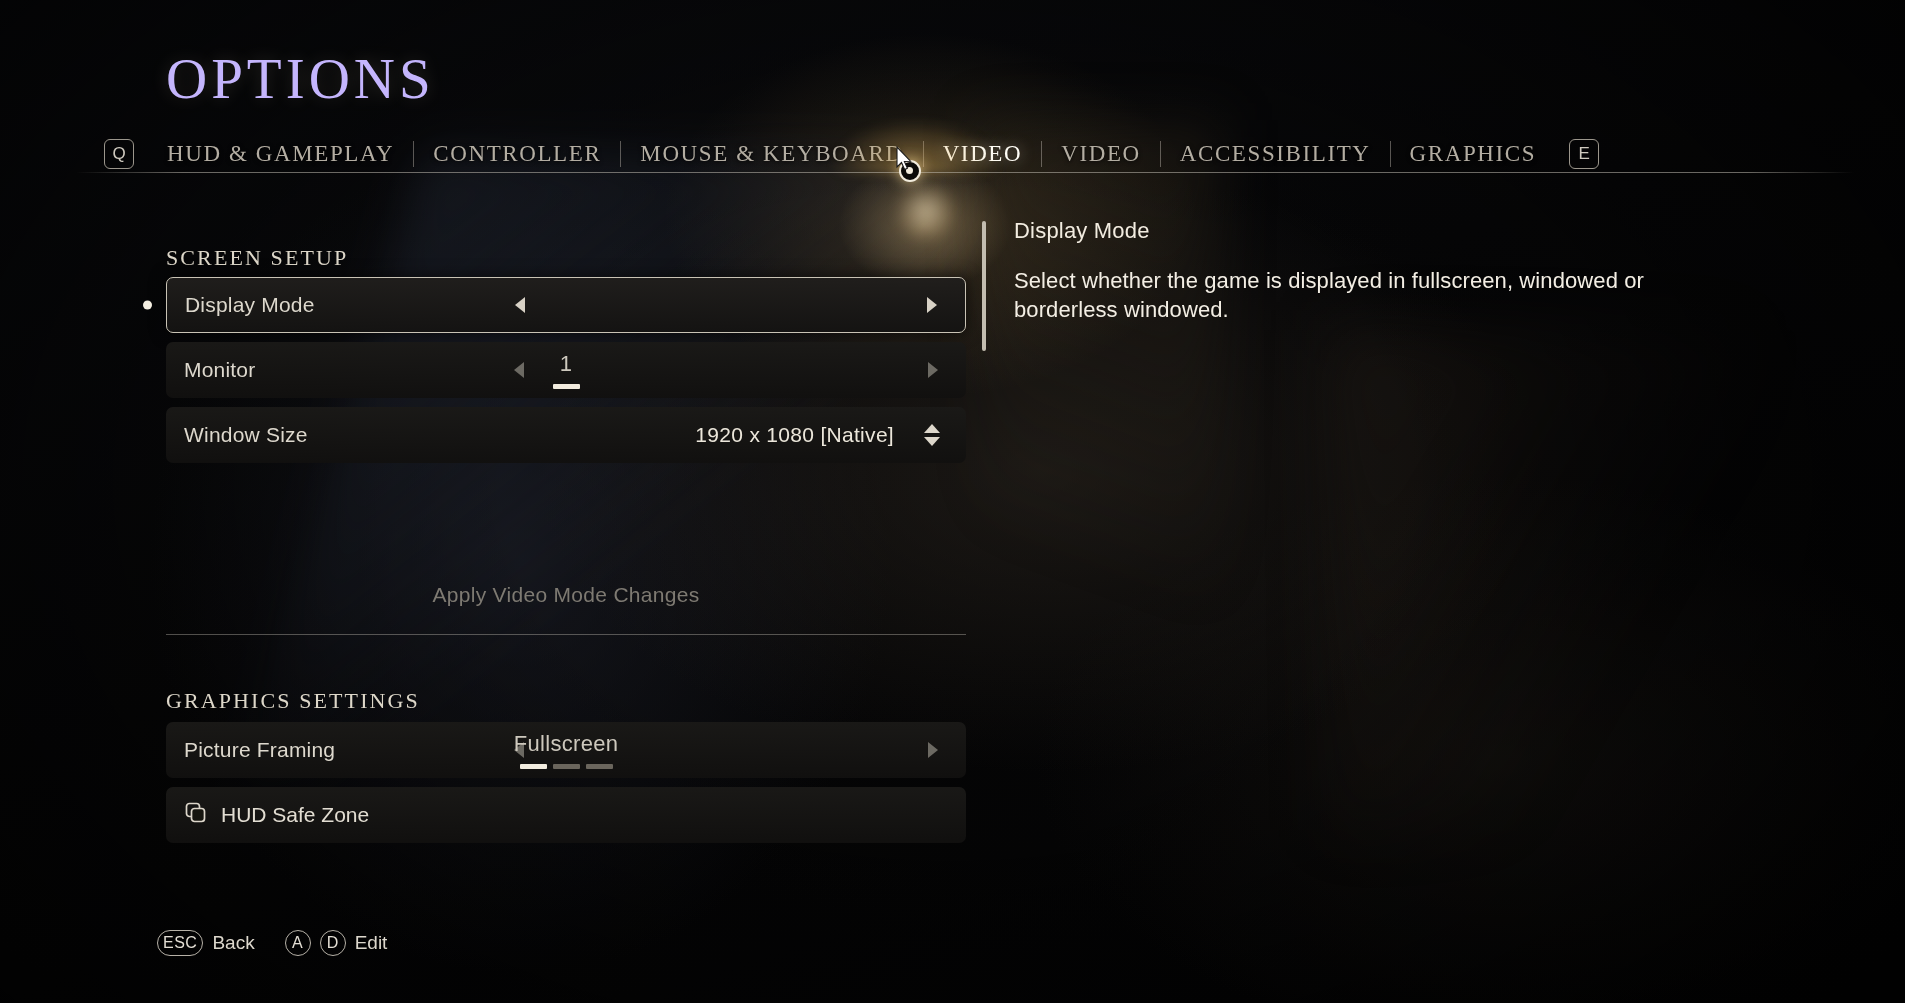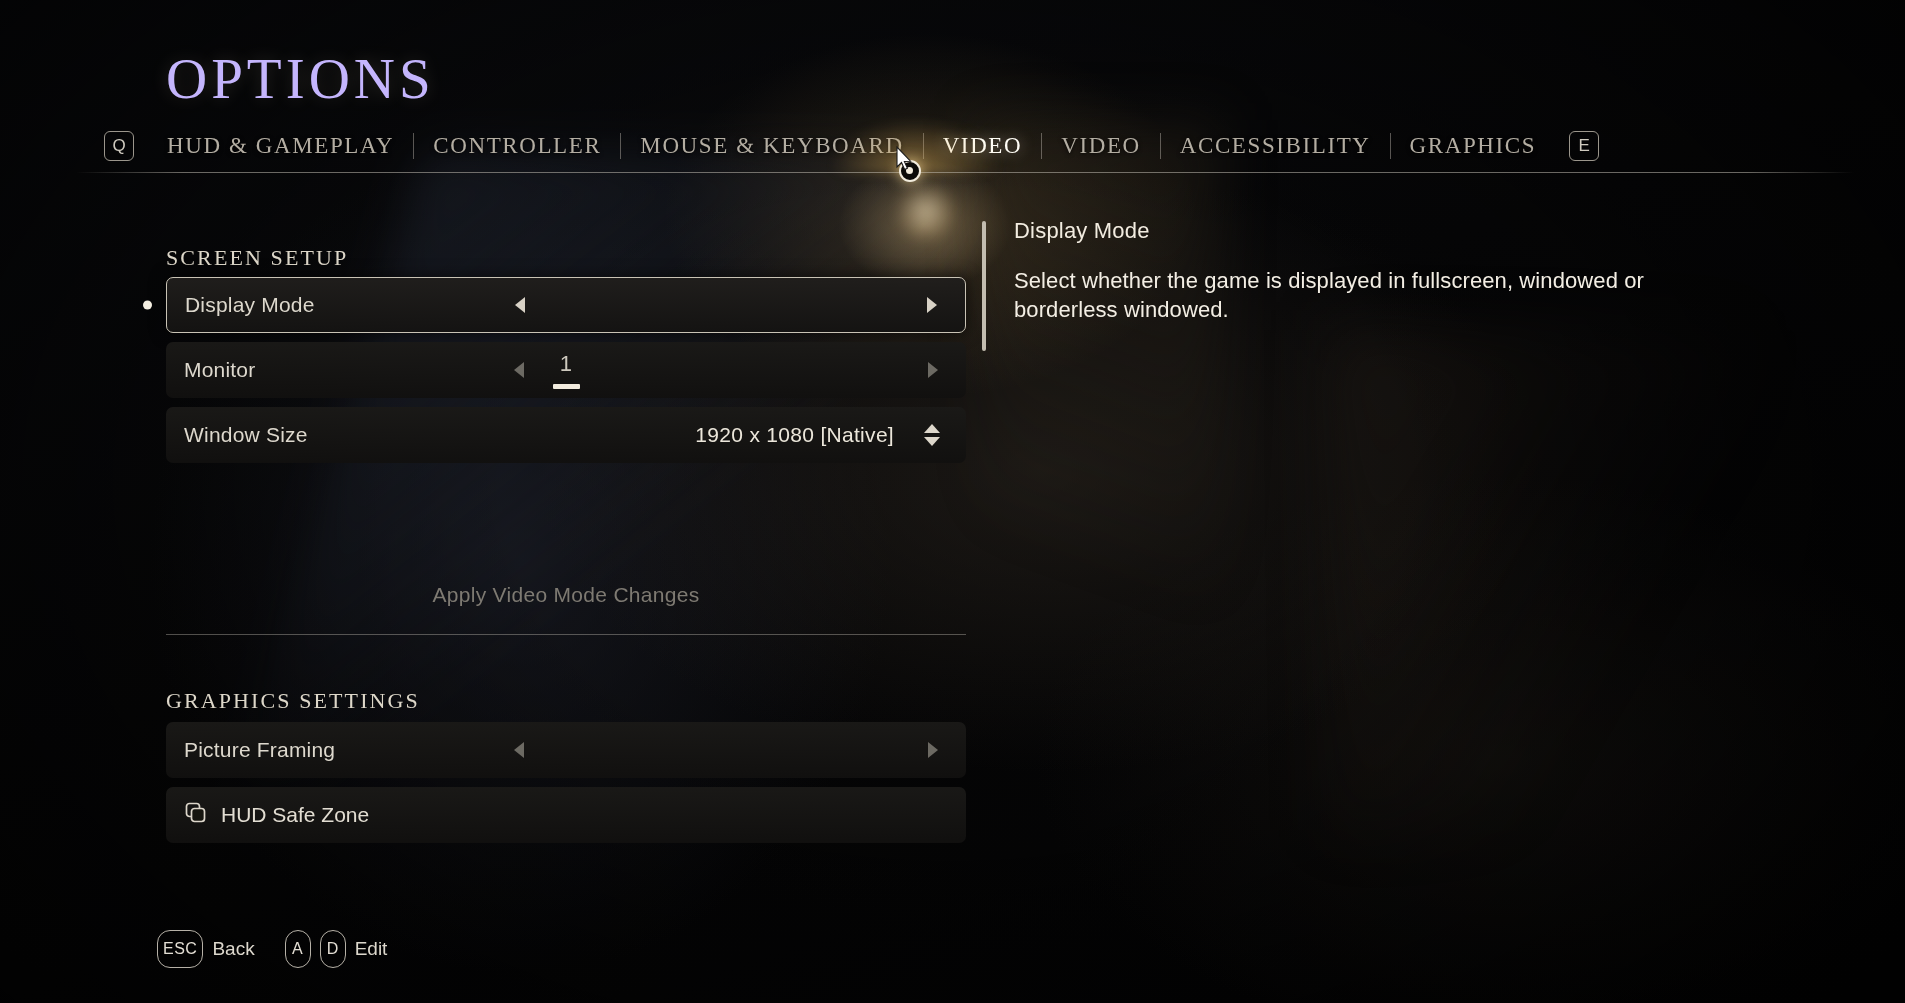--- a/index.html
+++ b/index.html
@@ -60,21 +60,21 @@
   .tabbar {
     position:absolute; left:104px; top:125px;
     display:flex; align-items:center; gap:0px;
     font-family:"Liberation Serif", serif;
   }
   .keycap {
     width:30px; height:30px; border:1.6px solid #9b968c; border-radius:6px;
     display:flex; align-items:center; justify-content:center;
     font-size:17px; color:#cfcabf; font-family:"Liberation Sans", sans-serif;
   }
-  .tabs { display:flex; align-items:center; margin:8px 14px;justify-content:center; }
+  .tabs { display:flex; align-items:center; margin:16px 14px;justify-content:center; }
   .tab {
     font-size:23px; letter-spacing:1.6px; color:#b3ada2; padding:0 19px;
     text-shadow:0 1px 4px rgba(0,0,0,.9);
   }
   .tab.active { color:#fffdf6; text-shadow:0 0 14px rgba(255,240,205,.55); }
   .tabsep { width:1px; height:26px; background:rgba(190,185,175,.45); }
 
   .divider-top {
     position:absolute; left:76px; top:172px; width:1778px; height:1px;
     background:linear-gradient(90deg, rgba(190,185,175,0) 0%, rgba(190,185,175,.55) 6%, rgba(190,185,175,.55) 94%, rgba(190,185,175,0) 100%);
@@ -170,21 +170,21 @@
   .desc h3 { font-size:22px; font-weight:normal; color:#f2ece0; letter-spacing:.2px; }
   .desc p { margin-top:22px; font-size:22px; line-height:1.33; color:#f3eee4; letter-spacing:.1px; }
 
   
   .footer {
     position:absolute; left:157px; top:930px;
     display:flex; align-items:center; gap:9px;
     font-size:19px; color:#ddd8cd;
   }
   .fkey {
-    height:38px; min-width:26px; padding:0 5px;
+    height:26px; min-width:26px; padding:0 5px;
     border:1.5px solid #b6b1a7; border-radius:13px;
     display:flex; align-items:center; justify-content:center;
     font-size:16px; color:#e3ded4; letter-spacing:.5px;
   }
   .fgap { width:12px; }
 </style>
 </head>
 <body>
 
 <div id="bg">
@@ -262,20 +262,28 @@
 
   <div class="divider-mid" style="top:634px;"></div>
 
   <div class="section-title" style="left:166px; top:688px;">GRAPHICS SETTINGS</div>
 
   <div class="rows" id="graphics-rows" style="top:722px;">
       <div class="row dim">
         <div class="label">Picture Framing</div>
         <div class="arrow-l"></div>
         <div class="arrow-r"></div>
+        <div class="valwrap">
+          <div class="value">Fullscreen</div>
+          <div class="dashes">
+            <div class="dash on"></div>
+            <div class="dash"></div>
+            <div class="dash"></div>
+          </div>
+        </div>
       </div>
       <div class="row dim">
         <span class="icon-row-icon"><svg width="24" height="24" viewBox="0 0 24 24">
             <rect x="2.5" y="2.5" width="13" height="13" rx="3" fill="none" stroke="#ddd7cb" stroke-width="1.7"></rect>
             <rect x="7.5" y="7.5" width="13" height="13" rx="3" fill="#16150f" stroke="#ddd7cb" stroke-width="1.7"></rect>
           </svg></span>
         <div class="icon-row-label">HUD Safe Zone</div>
       </div>
     </div>
 

